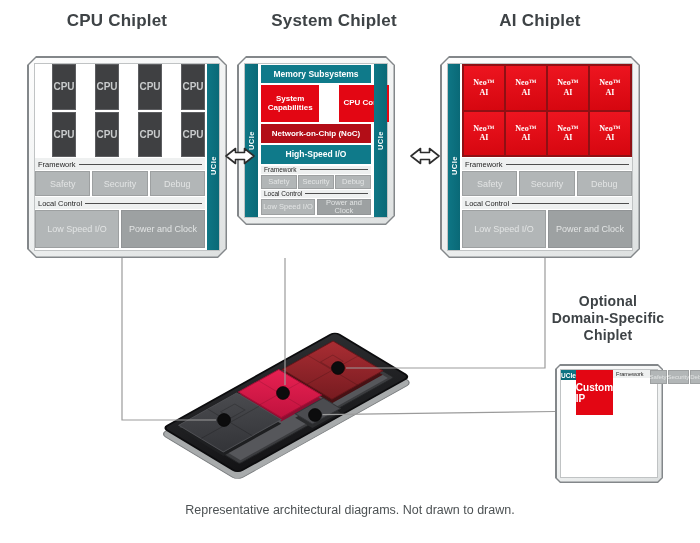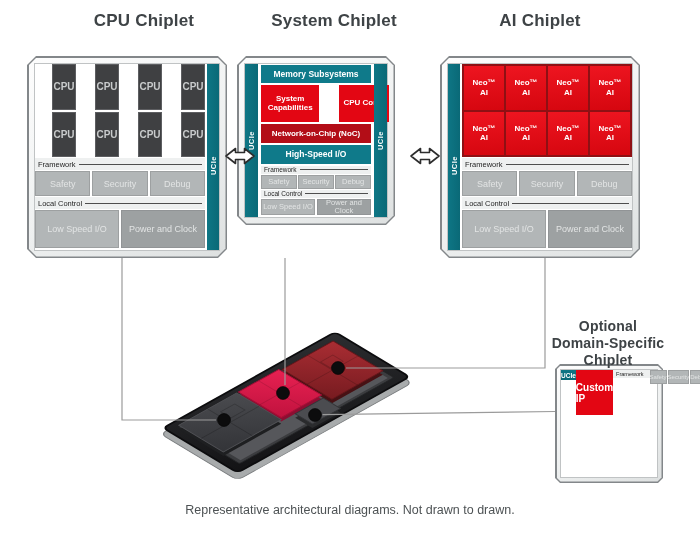--- a/index.html
+++ b/index.html
@@ -27,21 +27,21 @@
   
   .col{display:flex;flex-direction:column;flex:1;padding:1px;min-width:0;}
   .ucie-bar{width:12px;background:linear-gradient(90deg,#0e7685,#0a6977);margin:1px;display:flex;align-items:center;justify-content:center;}
   .ucie-bar.sys{width:13px;}
   .vtext{writing-mode:vertical-rl;transform:rotate(180deg);color:#fff;font-size:7.5px;font-weight:700;letter-spacing:.5px;padding-bottom:18px;}
   .ucie-bar.sys .vtext{padding-bottom:0;}
   .ucie-hbar{height:10px;background:linear-gradient(180deg,#0e7685,#0a6977);margin-bottom:1px;display:flex;align-items:center;justify-content:center;color:#fff;font-size:6.5px;font-weight:700;}
 
   .grid-cores{height:93px;display:grid;grid-template-columns:repeat(4,1fr);gap:2px;margin-bottom:1px;}
   .cpu-cell{background:#3f4042;border:1px solid #5d5e61;color:#c8cacb;font-size:10px;font-weight:700;display:flex;align-items:center;justify-content:center;margin-left:17px;}
-  .neo-grid{height:93px;background:#8f1014;padding:2px;display:grid;grid-template-columns:repeat(4,1fr);gap:2px;margin-bottom:1px;box-sizing:border-box;}
+  .neo-grid{height:93px;background:#8f1014;padding:2px;display:grid;grid-template-columns:repeat(4,1fr);gap:2px;margin-bottom:1px;box-sizing:border-box;font-family:Liberation Serif, serif;}
   .neo-cell{background:linear-gradient(175deg,#ee1520 0%,#d5060f 100%);color:#fff;font-size:8px;font-weight:700;line-height:1.2;display:flex;flex-direction:column;align-items:center;justify-content:center;text-align:center;}
 
   .strip{height:12px;background:#eef0f0;display:flex;align-items:center;padding:0 2px 0 3px;margin-bottom:1px;}
   .strip-label{font-size:7.5px;color:#1e1e1e;white-space:nowrap;}
   .strip-line{flex:1;border-top:1px solid #4e4e4e;margin-left:3px;margin-right:1px;}
   .strip.sm{height:9px;}  .strip.sm .strip-label{font-size:6.5px;}
   .strip.xs{height:8px;}  .strip.xs .strip-label{font-size:5.5px;}
 
   .row3{height:25px;display:grid;grid-template-columns:repeat(3,1fr);gap:2px;margin-bottom:1px;}
   .row2{flex:1;display:grid;grid-template-columns:repeat(2,1fr);gap:2px;margin-bottom:2px;}
@@ -124,24 +124,24 @@
     </g>
 
     <g fill="#0c0c0d" stroke="rgba(0,0,0,0.55)" stroke-width="1">
       <circle cx="224" cy="420" r="6.5"></circle>
       <circle cx="283" cy="393" r="6.5"></circle>
       <circle cx="338" cy="368" r="6.5"></circle>
       <circle cx="315" cy="415" r="6.5"></circle>
     </g>
   </svg>
 
-  <div class="title" style="left:44px;top:11px;width:200px;">CPU Chiplet</div>
+  <div class="title" style="left:17px;top:11px;width:200px;">CPU Chiplet</div>
   <div class="title" style="left:255px;top:11px;width:158px;">System Chiplet</div>
   <div class="title" style="left:440px;top:11px;width:200px;">AI Chiplet</div>
-  <div class="title opt" style="left:546px;top:318px;width:124px;">
+  <div class="title opt" style="left:546px;top:293px;width:124px;">
     <div>Optional</div>
     <div>Domain-Specific</div>
     <div>Chiplet</div>
   </div>
 
   <div class="plate" style="left:27px;top:56px;width:200px;height:202px;">
     <div class="plate-edge"></div>
     <div class="plate-face"></div>
     <div class="plate-content">
       <div class="col">

